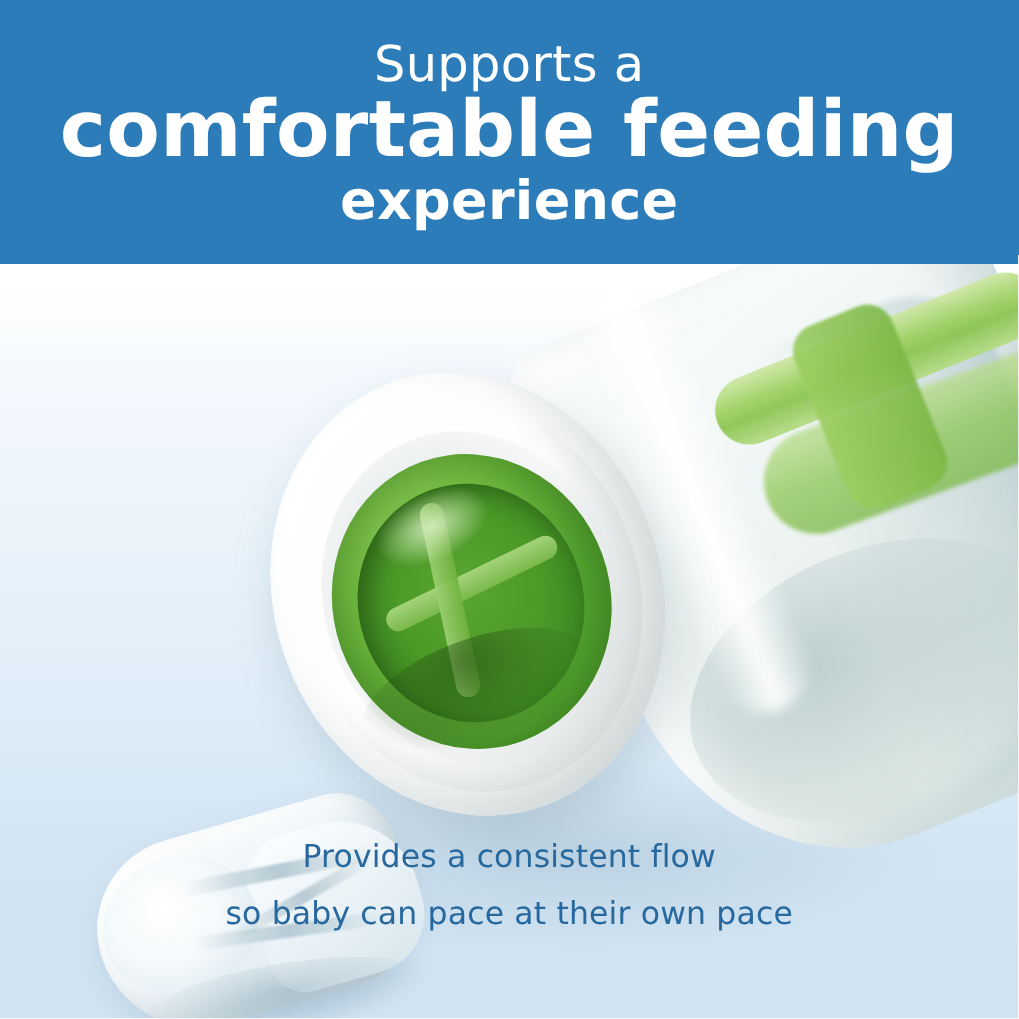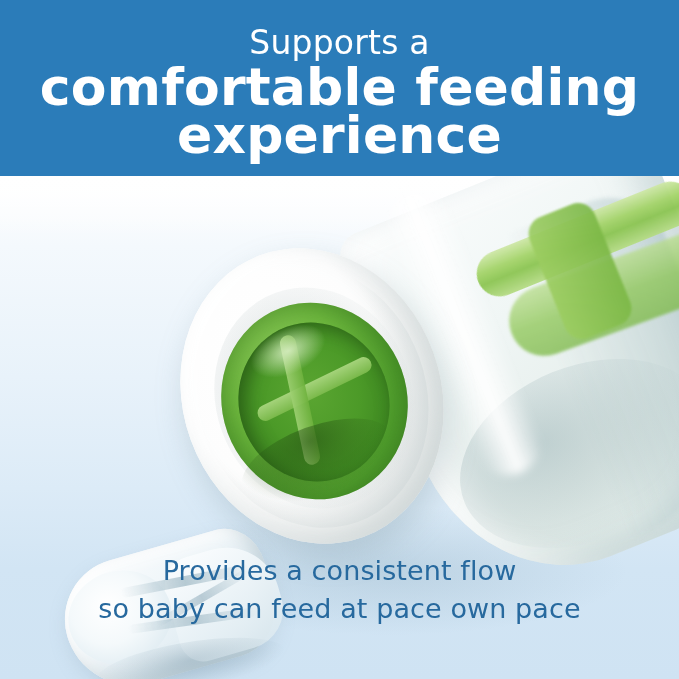--- a/index.html
+++ b/index.html
@@ -44,21 +44,21 @@
   .banner-line2 {
     color: #ffffff;
     font-size: 52px;
     line-height: 48px;
     font-weight: 700;
     letter-spacing: 0.2px;
     text-align: center;
   }
   .banner-line3 {
     color: #ffffff;
-    font-size: 52px;
+    font-size: 36px;
     line-height: 48px;
     font-weight: 700;
     letter-spacing: 0.2px;
     text-align: center;
   }
 
   
   .photo {
     position: absolute;
     left: 0;
@@ -358,21 +358,21 @@
   
   .caption {
     position: absolute;
     left: 0;
     top: 552px;
     width: 679px;
     text-align: center;
   }
   .caption-line {
     color: #27699e;
-    font-size: 27px;
+    font-size: 21px;
     line-height: 38px;
     font-weight: 400;
     letter-spacing: 0.1px;
   }
 </style>
 </head>
 <body>
 
 <div class="canvas">
 
@@ -411,16 +411,16 @@
     <div class="teat-neck"></div>
     <div class="teat-tip"></div>
     <div class="teat-line-1"></div>
     <div class="teat-line-2"></div>
     <div class="teat-line-3"></div>
     <div class="teat-shadow"></div>
   </div>
 
   <div class="caption">
     <div class="caption-line">Provides a consistent flow</div>
-    <div class="caption-line">so baby can feed at pace own pace</div>
+    <div class="caption-line">so baby can pace at their own pace</div>
   </div>
 
 </div>
 
 </body></html>

